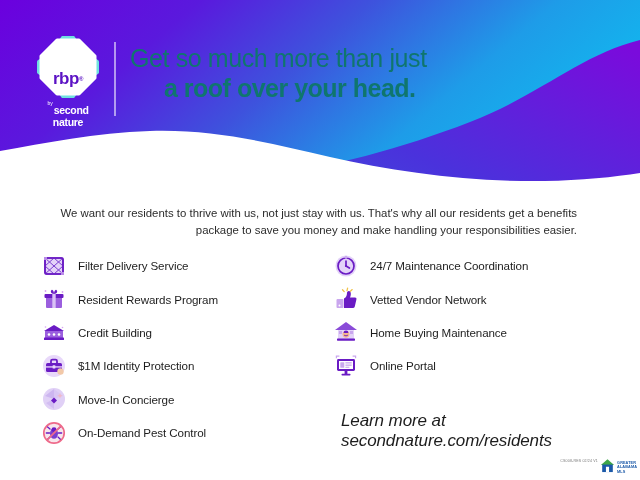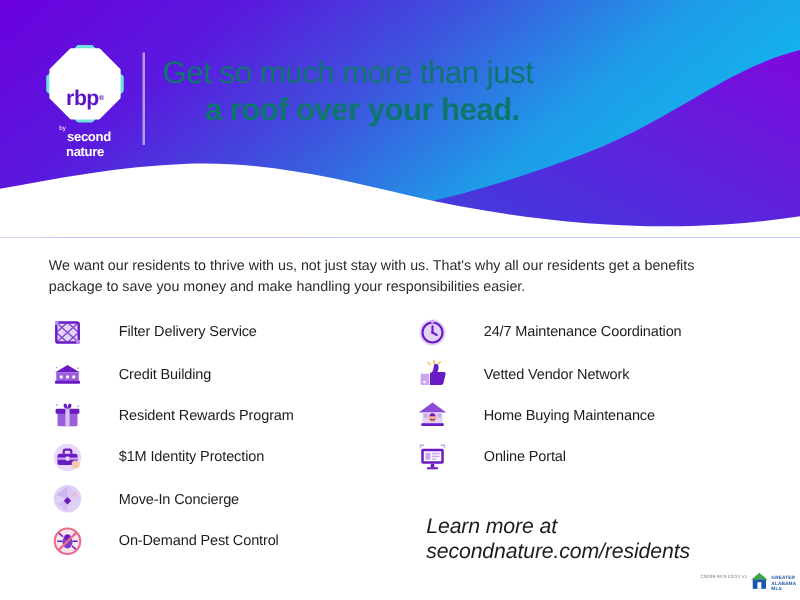--- a/index.html
+++ b/index.html
@@ -126,47 +126,47 @@
     font-weight: bold;
     letter-spacing: -0.5px;
     line-height: 1.18;
     white-space: nowrap;
     margin-left: 34px;
   }
 
   
   .intro {
     position: absolute;
-    left: 39px;
+    left: 25px;
     top: 205px;
     width: 552px;
     font-size: 11.4px;
     line-height: 1.45;
     color: #2b2b2b;
+    text-align: right;
   }
 
   
   .cols {
     position: absolute;
     left: 0;
     top: 249px;
     width: 640px;
   }
   .col {
     position: absolute;
     top: 0;
   }
   .col-left  { left: 41px;  width: 290px; }
   .col-right { left: 333px; width: 300px; }
 
   .benefit {
     display: flex;
     align-items: center;
     height: 33.4px;
-    gap: 17px;
   }
   .benefit .ico {
     width: 26px;
     height: 26px;
     flex: 0 0 26px;
     display: flex;
     align-items: center;
     justify-content: center;
     margin-right: 11px;
   }
@@ -288,46 +288,46 @@
           <rect x="2" y="3" width="3" height="3" fill="#B98BE8"></rect>
           <rect x="19" y="18" width="3" height="3" fill="#B98BE8"></rect>
         </svg>
       </span>
       <span class="lbl">Filter Delivery Service</span>
     </div>
 
     <div class="benefit">
       <span class="ico">
         <svg width="24" height="24" viewBox="0 0 24 24">
+          <rect x="4" y="10" width="16" height="11" rx="1" fill="#9B5FDE"></rect>
+          <rect x="2.5" y="7" width="19" height="4" rx="1" fill="#6A1BC4"></rect>
+          <rect x="10.3" y="7" width="3.4" height="14" fill="#D9C2F5"></rect>
+          <path d="M12,7 C9,7 8,4 9.6,3 C11,2.2 12,5 12,7 Z" fill="#6A1BC4"></path>
+          <path d="M12,7 C15,7 16,4 14.4,3 C13,2.2 12,5 12,7 Z" fill="#6A1BC4"></path>
+          <circle cx="3.5" cy="4" r="0.9" fill="#D7A6F0"></circle>
+          <circle cx="20.5" cy="5" r="0.9" fill="#D7A6F0"></circle>
+        </svg>
+      </span>
+      <span class="lbl">Resident Rewards Program</span>
+    </div>
+
+    <div class="benefit">
+      <span class="ico">
+        <svg width="24" height="24" viewBox="0 0 24 24">
           <path d="M12,5 L22,11 L2,11 Z" fill="#6A1BC4"></path>
           <rect x="3" y="11" width="18" height="7" fill="#9B5FDE"></rect>
           <rect x="2" y="17.5" width="20" height="2.5" rx="0.6" fill="#6A1BC4"></rect>
           <circle cx="7" cy="14.5" r="1.3" fill="#ffffff"></circle>
           <circle cx="12" cy="14.5" r="1.3" fill="#ffffff"></circle>
           <circle cx="17" cy="14.5" r="1.3" fill="#ffffff"></circle>
           <circle cx="3.5" cy="7" r="0.8" fill="#D7A6F0"></circle>
           <circle cx="20.5" cy="7.5" r="0.8" fill="#D7A6F0"></circle>
         </svg>
       </span>
       <span class="lbl">Credit Building</span>
-    </div>
-
-    <div class="benefit">
-      <span class="ico">
-        <svg width="24" height="24" viewBox="0 0 24 24">
-          <rect x="4" y="10" width="16" height="11" rx="1" fill="#9B5FDE"></rect>
-          <rect x="2.5" y="7" width="19" height="4" rx="1" fill="#6A1BC4"></rect>
-          <rect x="10.3" y="7" width="3.4" height="14" fill="#D9C2F5"></rect>
-          <path d="M12,7 C9,7 8,4 9.6,3 C11,2.2 12,5 12,7 Z" fill="#6A1BC4"></path>
-          <path d="M12,7 C15,7 16,4 14.4,3 C13,2.2 12,5 12,7 Z" fill="#6A1BC4"></path>
-          <circle cx="3.5" cy="4" r="0.9" fill="#D7A6F0"></circle>
-          <circle cx="20.5" cy="5" r="0.9" fill="#D7A6F0"></circle>
-        </svg>
-      </span>
-      <span class="lbl">Resident Rewards Program</span>
     </div>
 
     <div class="benefit">
       <span class="ico">
         <svg width="24" height="24" viewBox="0 0 24 24">
           <circle cx="12" cy="12" r="11" fill="#E8D8FA"></circle>
           <rect x="4" y="9" width="16" height="9" rx="1.6" fill="#6A1BC4"></rect>
           <path d="M9,9 L9,7 A1.4,1.4 0 0,1 10.4,5.6 L13.6,5.6 A1.4,1.4 0 0,1 15,7 L15,9" fill="none" stroke="#6A1BC4" stroke-width="1.8"></path>
           <rect x="4" y="12" width="16" height="1.8" fill="#C8A4EE"></rect>
           <rect x="10.6" y="11.2" width="2.8" height="3.4" rx="0.5" fill="#E8D8FA"></rect>

